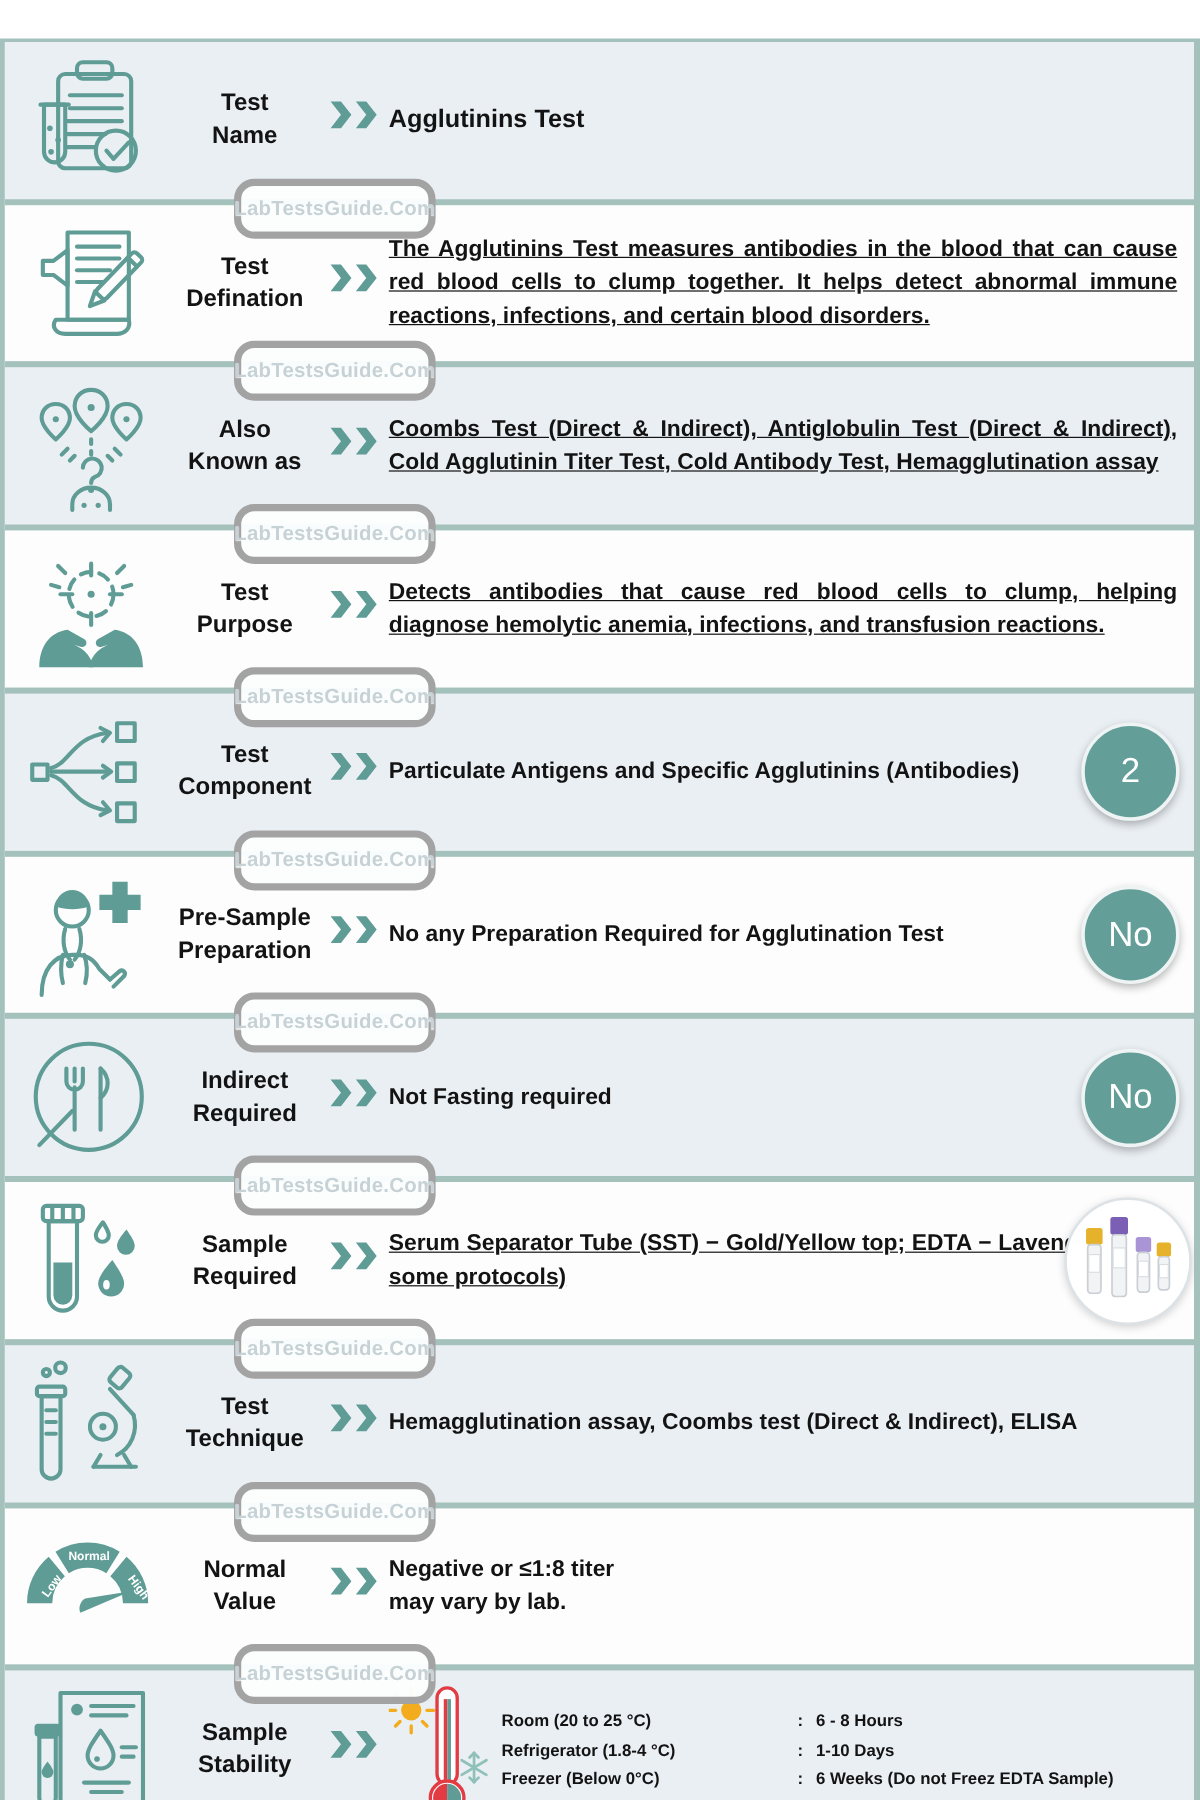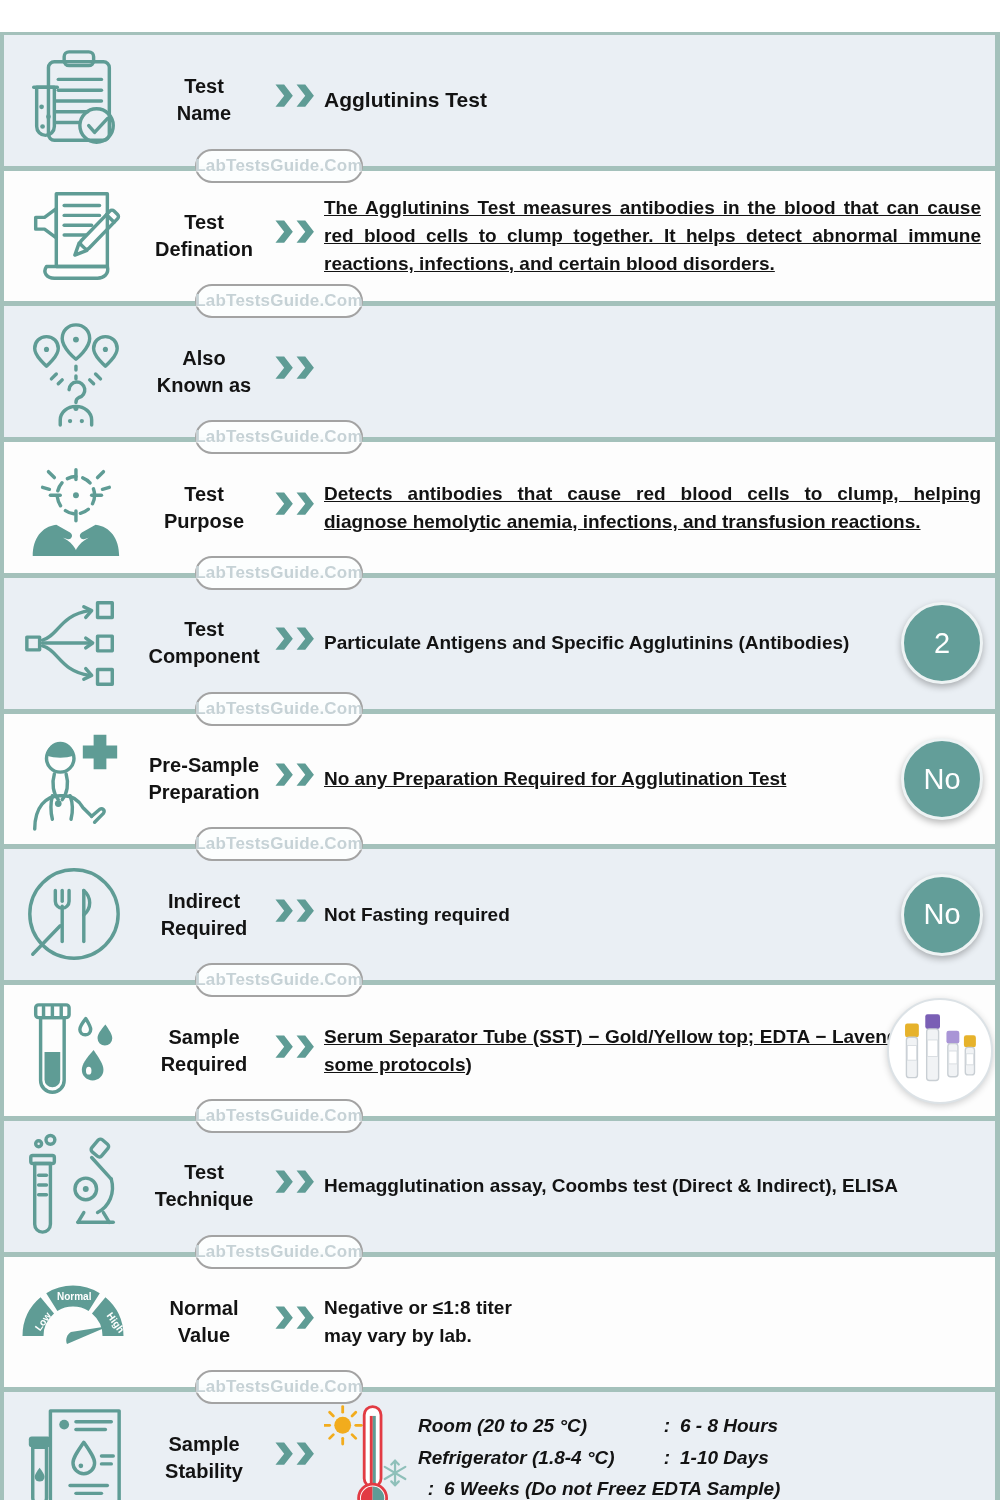--- a/index.html
+++ b/index.html
@@ -18,23 +18,23 @@
     border-width:3px 5px 9px 4px;
     display:flex;flex-direction:column;
     font-family:"Liberation Sans",sans-serif;
     position:relative;overflow:hidden;background:#fff;margin-top:32px;
   }
   .row{flex:1;position:relative;display:flex;align-items:center;}
   .row.light{background:var(--row-light);}
   .row.white{background:var(--row-white);}
   .row + .row{border-top:5px solid var(--divider);}
   .pill{
-    position:absolute;top:-22px;left:191px;width:168px;height:34px;
+    position:absolute;top:-22px;left:191px;width:168px;height:50px;
     background:rgba(252,254,254,.96);
-    border:2px solid #a3a3a3;border-radius:17px;
+    border:6px solid #a3a3a3;border-radius:17px;
     display:flex;align-items:center;justify-content:center;
     font-size:17px;font-weight:bold;color:#c6d2d6;letter-spacing:.2px;
     z-index:6;text-shadow:0 1px 1px rgba(255,255,255,.8);
   }
   .icon-cell{width:138px;display:flex;justify-content:center;align-items:center;flex-shrink:0;}
   .label{
     width:124px;text-align:center;font-weight:bold;font-size:20px;color:var(--ink);
     white-space:pre-line;line-height:1.35;flex-shrink:0;
   }
   .chev{width:58px;display:flex;justify-content:center;align-items:center;flex-shrink:0;}
@@ -55,21 +55,21 @@
   }
   .tubes-circle{
     position:absolute;right:2px;top:50%;transform:translateY(-50%);
     width:106px;height:106px;border-radius:50%;
     background:#fff;border:2px solid #dce2e6;
     box-shadow:0 2px 7px rgba(0,0,0,.18);
     display:flex;align-items:center;justify-content:center;z-index:4;
   }
   .stability-wrap{flex:1;display:flex;align-items:center;gap:8px;padding-right:10px;}
   .stab-lines{display:flex;flex-direction:column;gap:4px;}
-  .stab-line{display:flex;font-size:19px;font-weight:bold;color:var(--ink);line-height:1.45;font-style:italic;}
+  .stab-line{display:flex;font-size:14px;font-weight:bold;color:var(--ink);line-height:1.45;}
   .stab-cond{width:236px;flex-shrink:0;}
   .stab-sep{width:26px;text-align:center;flex-shrink:0;}
   svg .ln{stroke:var(--teal);stroke-width:3.5;fill:none;stroke-linecap:round;stroke-linejoin:round;}
   svg .fl{fill:var(--teal);stroke:none;}
 </style>
 </head>
 <body>
 
 <div class="page">
 
@@ -153,20 +153,21 @@
       </svg>
     </div>
     <div class="label">Also
 Known as</div>
     <div class="chev">
       <svg width="44" height="36" viewBox="0 0 44 36">
           <path class="fl" d="M4 0 l14 0 l14 18 l-14 18 l-14 0 l14 -18 z" transform="scale(0.62) translate(0,4)"></path>
           <path class="fl" d="M4 0 l14 0 l14 18 l-14 18 l-14 0 l14 -18 z" transform="scale(0.62) translate(34,4)"></path>
         </svg>
     </div>
+    <div class="content justify">Coombs Test (Direct &amp; Indirect), Antiglobulin Test (Direct &amp; Indirect), Cold Agglutinin Titer Test, Cold Antibody Test, Hemagglutination assay</div>
   </section>
 
   <section class="row white">
     <div class="pill">LabTestsGuide.Com</div>
     <div class="icon-cell">
       <svg width="108" height="108" viewBox="0 0 110 110">
         <circle class="ln" cx="58" cy="42" r="19" stroke-dasharray="9 7"></circle>
         <circle class="fl" cx="58" cy="42" r="3"></circle>
         <line class="ln" x1="58" y1="16" x2="58" y2="26"></line>
         <line class="ln" x1="58" y1="58" x2="58" y2="68"></line>
@@ -234,21 +235,21 @@
       </svg>
     </div>
     <div class="label">Pre-Sample
 Preparation</div>
     <div class="chev">
       <svg width="44" height="36" viewBox="0 0 44 36">
           <path class="fl" d="M4 0 l14 0 l14 18 l-14 18 l-14 0 l14 -18 z" transform="scale(0.62) translate(0,4)"></path>
           <path class="fl" d="M4 0 l14 0 l14 18 l-14 18 l-14 0 l14 -18 z" transform="scale(0.62) translate(34,4)"></path>
         </svg>
     </div>
-    <div class="content" style="padding-right:120px;text-decoration:underline;">No any Preparation Required for Agglutination Test</div>
+    <div class="content" style="padding-right:120px;">No any Preparation Required for Agglutination Test</div>
     <div class="badge">No</div>
   </section>
 
   <section class="row light">
     <div class="pill">LabTestsGuide.Com</div>
     <div class="icon-cell">
       <svg width="108" height="108" viewBox="0 0 110 110">
         <circle class="ln" cx="56" cy="54" r="45"></circle>
         <line class="ln" x1="44" y1="46" x2="44" y2="82"></line>
         <path class="ln" d="M37 30 v11 a7 7 0 0 0 14 0 v-11"></path>
@@ -440,20 +441,21 @@
           <span class="stab-cond">Room (20 to 25 °C)</span>
           <span class="stab-sep">:</span>
           <span class="stab-val">6 - 8 Hours</span>
         </div>
         <div class="stab-line">
           <span class="stab-cond">Refrigerator (1.8-4 °C)</span>
           <span class="stab-sep">:</span>
           <span class="stab-val">1-10 Days</span>
         </div>
         <div class="stab-line">
+          <span class="stab-cond">Freezer (Below 0°C)</span>
           <span class="stab-sep">:</span>
           <span class="stab-val">6 Weeks (Do not Freez EDTA Sample)</span>
         </div>
       </div>
     </div>
   </section>
 
 </div>
 
 </body></html>

